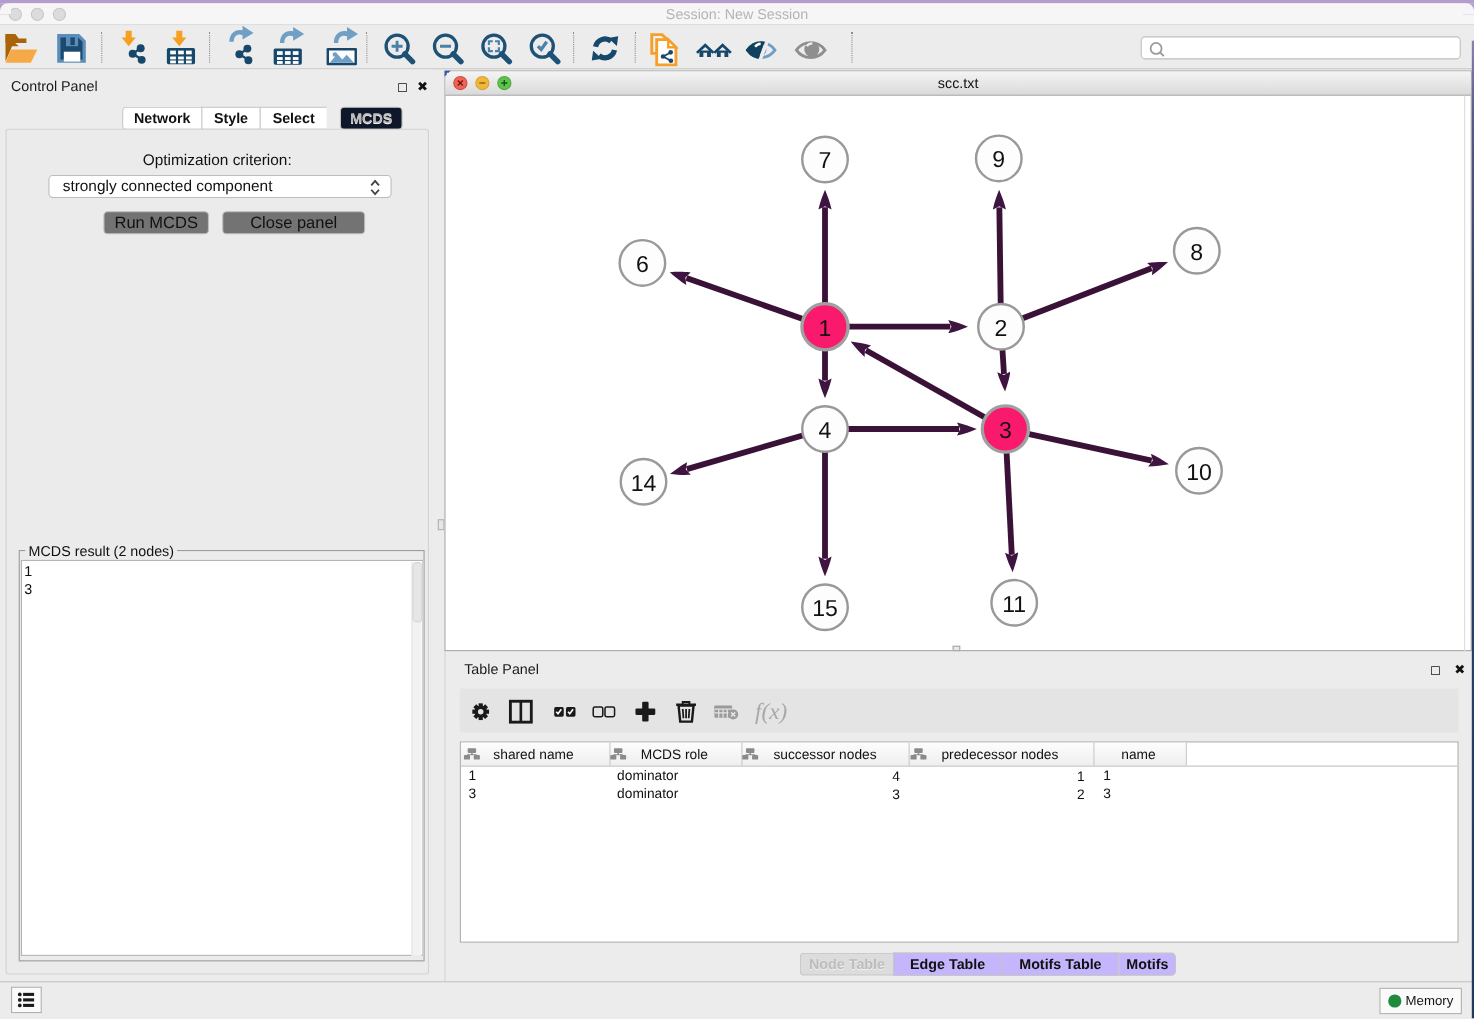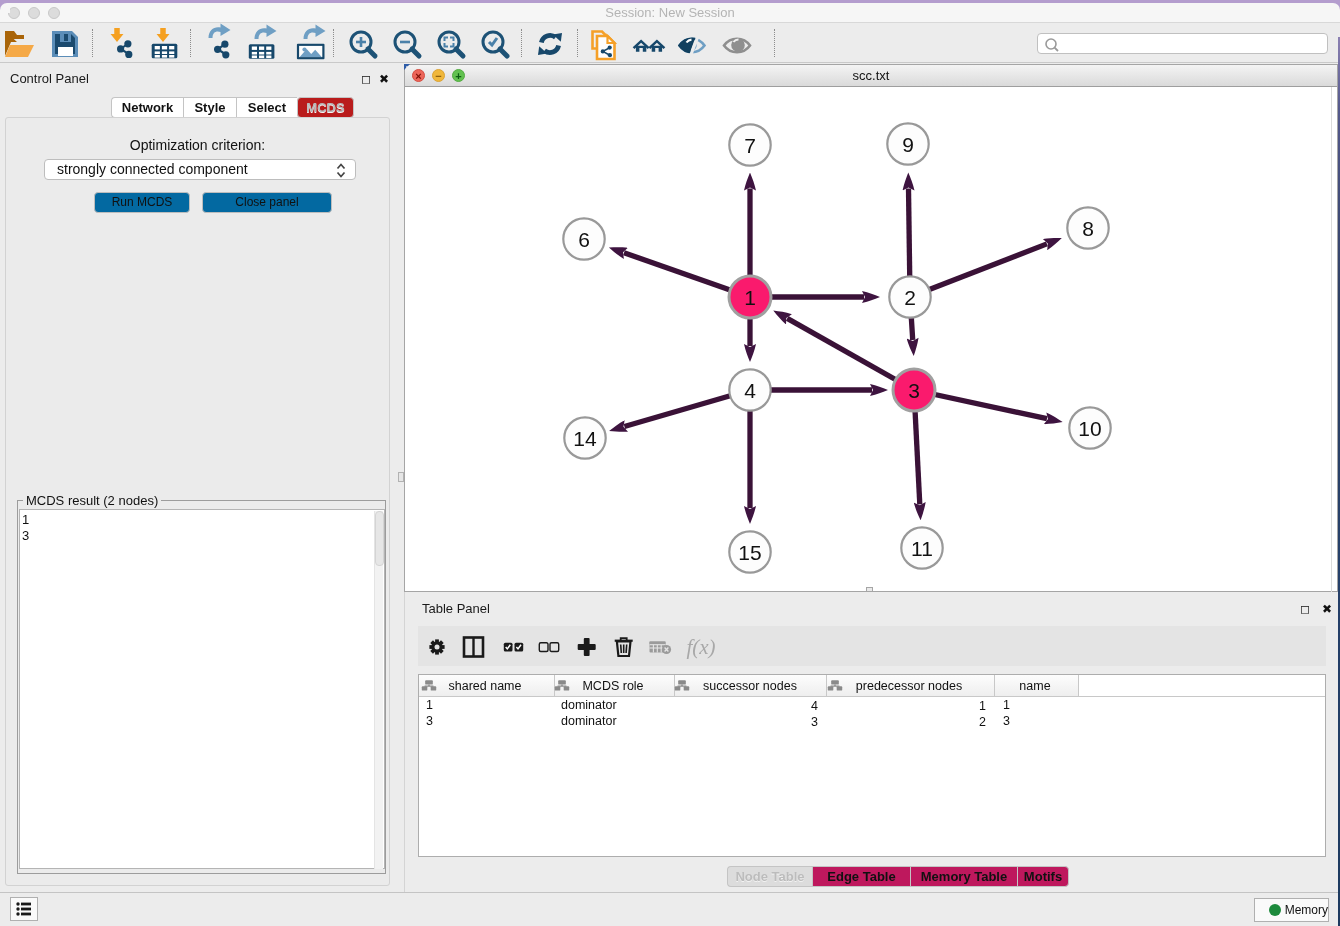--- a/index.html
+++ b/index.html
@@ -18,53 +18,53 @@
 #searchbox { position:absolute; left:1037px; top:10px; width:291px; height:21px; background:#fff; border:1px solid #c0c0c0; border-radius:4px; }
 
 
 #control { left:0; top:63px; width:392px; height:829px; background:#ececec; }
 #cp-title { position:absolute; left:10px; top:8px; font-size:13px; color:#1a1a1a; }
 .wbtn { position:absolute; top:9px; font-size:12px; color:#111; }
 .tabs { position:absolute; display:flex;padding-left:32px; }
 .tab { height:21px; line-height:20px; font-size:13px; font-weight:600; text-align:center; background:#fff; border:1px solid #c4c4c4; border-right:none; color:#111; }
 .tab:first-child { border-radius:4px 0 0 4px; }
 .tab:last-child { border-radius:4px; border-right:1px solid #c4c4c4; }
-.tab.sel { background:#b91c1c; color:#b9b9b9; text-shadow:0 1px 0 #f5f5f5; }
+.tab.sel { background:#0f172a; color:#b9b9b9; text-shadow:0 1px 0 #f5f5f5;margin-left:12px; }
 #cp-tabs { left:79px; top:34px; }
 #cp-content { position:absolute; left:5px; top:54px; width:385px; height:769px; background:#ebebeb; border:1px solid #d2d2d2; border-radius:3px; }
 #opt-label { position:absolute; left:0; top:19px; width:100%; text-align:center; font-size:14px; color:#111; }
 #opt-select { position:absolute; left:38px; top:41px; width:312px; height:21px; background:#fff; border:1px solid #bdbdbd; border-radius:4px; font-size:14px; line-height:19px; padding-left:12px; color:#111; }
-.btn { position:absolute; height:21px; background:#0369a1; border:1px solid #bdbdbd; border-radius:4px; font-size:12px; text-align:center; line-height:19px; color:#111; }
+.btn { position:absolute; height:21px; background:#737373; border:1px solid #bdbdbd; border-radius:4px; font-size:15px; text-align:center; line-height:19px; color:#111; }
 #mcds-box { position:absolute; left:11px; top:382px; width:369px; height:374px; border:1px solid #9c9c9c; }
 #mcds-legend { position:absolute; left:5px; top:-8px; background:#ebebeb; padding:0 3px; font-size:13px; color:#111; }
 #mcds-inner { position:absolute; left:1px; top:8px; width:366px; height:360px; background:#fff; border:1px solid #b4b4b4; font-size:13px; color:#111; padding:2px 0 0 2px; line-height:16px; }
 #mcds-scroll { position:absolute; right:1px; top:1px; width:9px; height:358px; background:#f2f2f2; border-left:1px solid #e4e4e4; }
 #mcds-thumb { position:absolute; left:0px; top:0px; width:9px; height:55px; background:#e6e6e6; border:1px solid #d4d4d4; border-radius:4px; }
 
 
 #netwin { left:404px; top:64px; width:934px; height:528px; background:#fff; border:1px solid #a5a5a5; }
 #net-titlebar { position:absolute; left:0; top:0; width:932px; height:22px; background:linear-gradient(#f4f4f4,#dadada); border-bottom:1px solid #9e9e9e; }
 #net-title { width:100%; text-align:center; font-size:13px; line-height:22px; color:#111; }
 .light { position:absolute; top:4px; width:13px; height:13px; border-radius:50%; font-size:11px; font-weight:bold; text-align:center; line-height:12px; }
 
 
 #tablepanel { left:404px; top:596px; width:934px; height:296px; background:#ececec; }
 #tp-title { position:absolute; left:18px; top:5px; font-size:13px; color:#1a1a1a; }
 #tp-toolbar { position:absolute; left:14px; top:30px; width:908px; height:40px; background:#e4e4e4; }
 #tp-table { position:absolute; left:14px; top:78px; width:908px; height:183px; background:#fff; border:1px solid #adadad; }
 #tp-tabs { left:291px; top:270px; }
-.tab2 { height:21px; line-height:20px; font-size:13px; font-weight:600; text-align:center; background:#be185d; border:1px solid #c4c4c4; border-right:none; color:#111; }
+.tab2 { height:21px; line-height:20px; font-size:13px; font-weight:600; text-align:center; background:#c4b5fd; border:1px solid #c4c4c4; border-right:none; color:#111; }
 .tab2:first-child { border-radius:4px 0 0 4px; }
 .tab2:last-child { border-radius:0 4px 4px 0; border-right:1px solid #c4c4c4; }
 .tab2.sel { background:#dcdcdc; color:#bcbcbc; text-shadow:0 1px 0 #f2f2f2; }
 
 
 #statusbar { left:0; top:892px; width:1340px; height:34px; background:#ececec; border-top:1px solid #c4c4c4; }
 #sb-left { position:absolute; left:10px; top:4px; width:28px; height:24px; background:#fafafa; border:1px solid #b0b0b0; }
-#sb-mem { position:absolute; left:1254px; top:5px; width:75px; height:24px; background:#fafafa; border:1px solid #b0b0b0; font-size:12px; color:#111; text-align:right; line-height:22px; }
+#sb-mem { position:absolute; left:1254px; top:5px; width:75px; height:24px; background:#fafafa; border:1px solid #b0b0b0; font-size:12px; color:#111; text-align:center; line-height:22px; }
 
 </style>
 </head>
 <body>
 <div id="topborder" class="abs"></div>
 <div class="abs" style="left:0; top:3px; width:10px; height:10px; background:#b49dce; z-index:8;"></div>
 <div class="abs" style="left:0; top:3px; width:10px; height:10px; background:#f6f6f6; border-top-left-radius:7px; z-index:9;"></div>
 <div class="abs" style="left:1330px; top:3px; width:10px; height:10px; background:#b49dce; z-index:8;"></div>
 <div class="abs" style="left:1330px; top:3px; width:10px; height:10px; background:#f6f6f6; border-top-right-radius:7px; z-index:9;"></div>
 <div id="titlebar" class="abs">
@@ -459,21 +459,21 @@
         <text x="142" y="50">dominator</text>
         <text x="399" y="51" text-anchor="end">3</text>
         <text x="567" y="51" text-anchor="end">2</text>
         <text x="584" y="50">3</text>
       </g>
     </svg>
   </div>
   <div class="tabs" id="tp-tabs">
     <div class="tab2 sel" style="width:85px;">Node Table</div>
       <div class="tab2" style="width:98px;">Edge Table</div>
-      <div class="tab2" style="width:107px;">Memory Table</div>
+      <div class="tab2" style="width:107px;">Motifs Table</div>
       <div class="tab2" style="width:52px;">Motifs</div>
   </div>
 </div>
 
 <div class="abs" style="left:404px; top:592px; width:1px; height:300px; background:#d4d4d4;"></div>
 <div class="abs" style="left:1331px; top:87px; width:1px; height:505px; background:#dcdcdc;"></div>
 <div class="abs" style="left:398px; top:472px; width:6px; height:10px; background:#e6e6e6; border:1px solid #b2b2b2;"></div>
 <div class="abs" style="left:866px; top:587px; width:7px; height:5px; background:#eaeaea; border:1px solid #a5a5a5;"></div>
 <div class="abs" style="left:1338px; top:37px; width:2px; height:889px; z-index:50; background:linear-gradient(#8b80b2 0%, #55598c 8%, #2d3f63 30%, #26406a 60%, #1d3a5f 100%);"></div>
 <div id="statusbar" class="abs">

